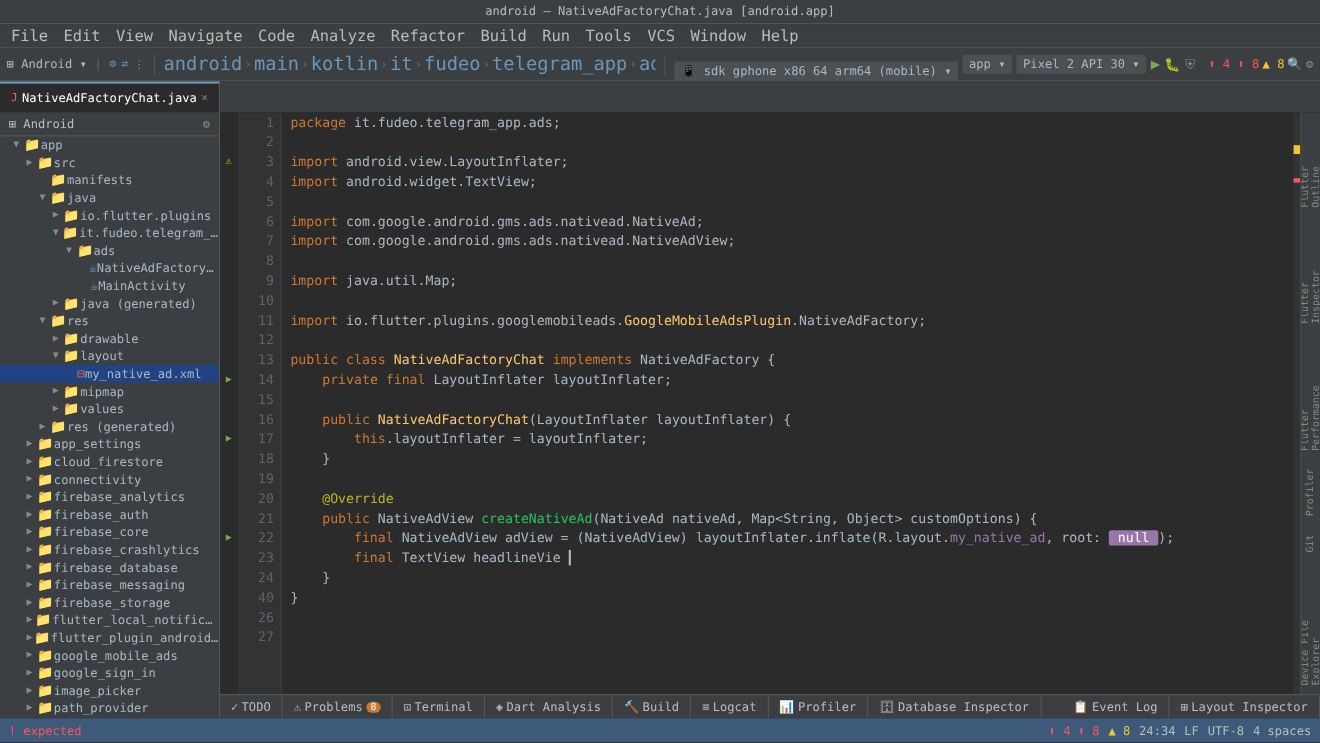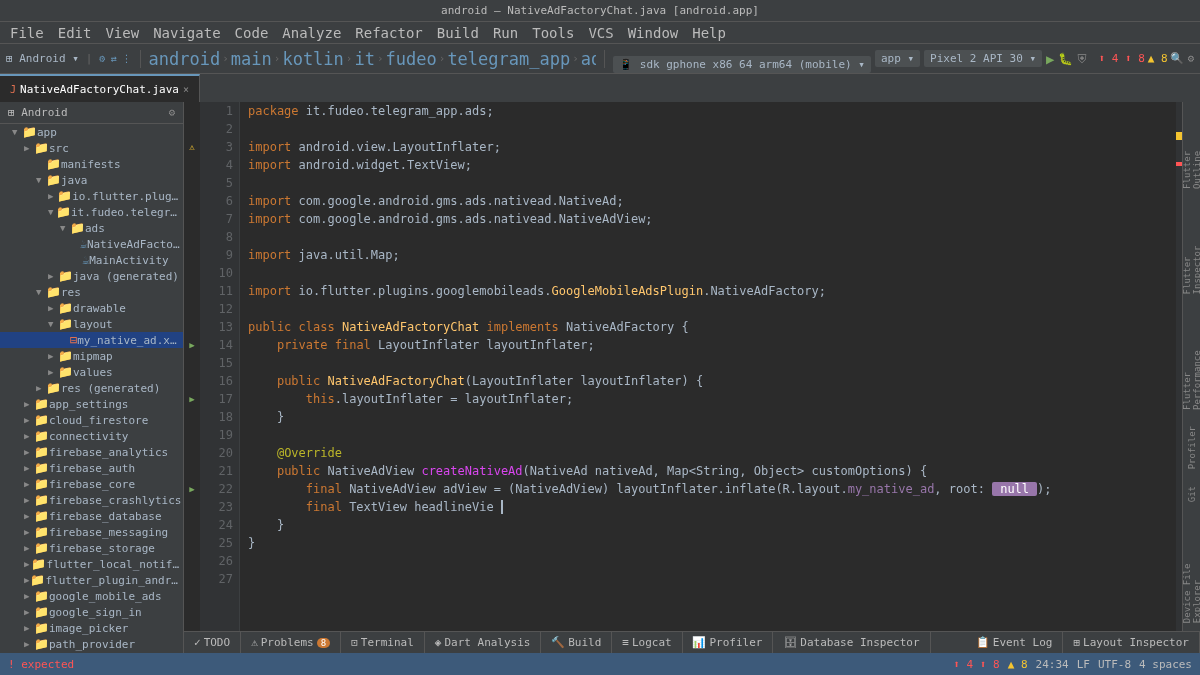--- a/index.html
+++ b/index.html
@@ -20,21 +20,21 @@
     .breadcrumb-sep { font-size: 11px; color: #666; margin: 0 2px; }
     .tab-bar { display: flex; align-items: center; background: #3c3f41; }
     .tab { display: flex; align-items: center; padding: 4px 10px; background: #4e5254; border-right: 1px solid #555; font-size: 11px; color: #bbbbbb; cursor: pointer; height: 28px; gap: 4px; }
     .tab.active { background: #2b2b2b; color: #ffffff; border-top: 2px solid #6897bb; }
     .tab-close { color: #888; font-size: 10px; cursor: pointer; }
 
     
     .main-layout { display: flex; flex: 1; overflow: hidden; }
 
     
-    .sidebar { width: 184px; background: #3c3f41; border-right: 1px solid #555; display: flex; flex-direction: column; flex-shrink: 0; overflow: hidden; }
+    .sidebar { width: 200px; background: #3c3f41; border-right: 1px solid #555; display: flex; flex-direction: column; flex-shrink: 0; overflow: hidden; }
     .sidebar-header { display: flex; align-items: center; justify-content: space-between; padding: 4px 8px; border-bottom: 1px solid #555; font-size: 11px; color: #bbbbbb; }
     .sidebar-tree { flex: 1; overflow-y: auto; overflow-x: hidden; }
     .tree-item { display: flex; align-items: center; padding: 1px 0; cursor: pointer; white-space: nowrap; overflow: hidden; }
     .tree-item.selected { background: #214283; }
     .tree-item .indent { display: inline-block; width: 12px; flex-shrink: 0; }
     .tree-item .label { font-size: 11px; overflow: hidden; text-overflow: ellipsis; }
     .folder-icon { color: #dcaf38; }
     .xml-icon { color: #e07050; }
     .java-icon { color: #6897bb; }
     .arrow { font-size: 9px; color: #888; width: 10px; }
@@ -46,21 +46,21 @@
     .editor-area { flex: 1; display: flex; overflow: hidden; }
     .editor { flex: 1; overflow: hidden; position: relative; background: #2b2b2b; }
     .editor-content { display: flex; height: 100%; overflow: hidden; }
     .line-numbers { width: 40px; background: #313335; color: #606366; font-size: 12px; text-align: right; padding: 0 6px; overflow: hidden; flex-shrink: 0; border-right: 1px solid #3c3f41; }
     .line-num { line-height: 18px; }
     .code-lines { flex: 1; overflow: auto; padding: 0 8px; }
     .code-line { line-height: 18px; white-space: pre; font-size: 12px; }
     .code-line .kw { color: #cc7832; }
     .code-line .cls { color: #ffc66d; }
     .code-line .ann { color: #bbb529; }
-    .code-line .mth { color: #d946ef; }
+    .code-line .mth { color: #22c55e; }
     .code-line .var { color: #9876aa; }
     .code-line .null-word { background: #9876aa; color: #fff; border-radius: 2px; padding: 0 8px; }
     .cursor { border-right: 2px solid #a9b7c6; }
 
     
     .bottom-panel { height: 22px; background: #3c3f41; border-top: 1px solid #555; display: flex; align-items: center; gap: 0; overflow: hidden; flex-shrink: 0; }
     .bottom-tab { display: flex; align-items: center; padding: 2px 10px; font-size: 11px; color: #bbbbbb; cursor: pointer; border-right: 1px solid #555; gap: 3px; height: 22px; }
     .bottom-tab .badge { background: #cc7832; color: #fff; border-radius: 8px; font-size: 9px; padding: 0 4px; }
 
     
@@ -493,21 +493,21 @@
             <div class="line-num">15</div>
             <div class="line-num">16</div>
             <div class="line-num">17</div>
             <div class="line-num">18</div>
             <div class="line-num">19</div>
             <div class="line-num">20</div>
             <div class="line-num">21</div>
             <div class="line-num">22</div>
             <div class="line-num">23</div>
             <div class="line-num">24</div>
-            <div class="line-num">25</div>
+            <div class="line-num">40</div>
             <div class="line-num">26</div>
             <div class="line-num">27</div>
           </div>
 
           <div class="code-lines">
             <div class="code-line"><span class="kw">package</span> it.fudeo.telegram_app.ads;</div>
             <div class="code-line"> </div>
             <div class="code-line"><span class="kw">import</span> android.view.LayoutInflater;</div>
             <div class="code-line"><span class="kw">import</span> android.widget.TextView;</div>
             <div class="code-line"> </div>

